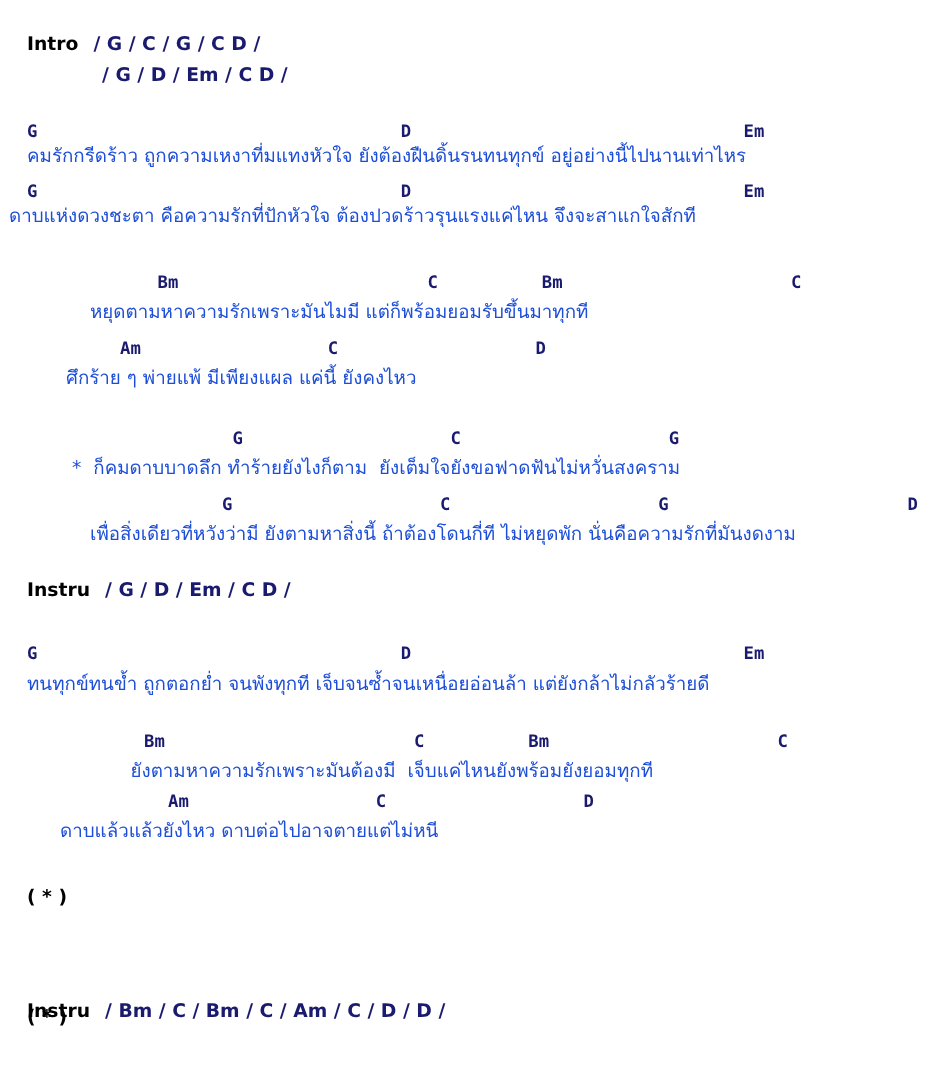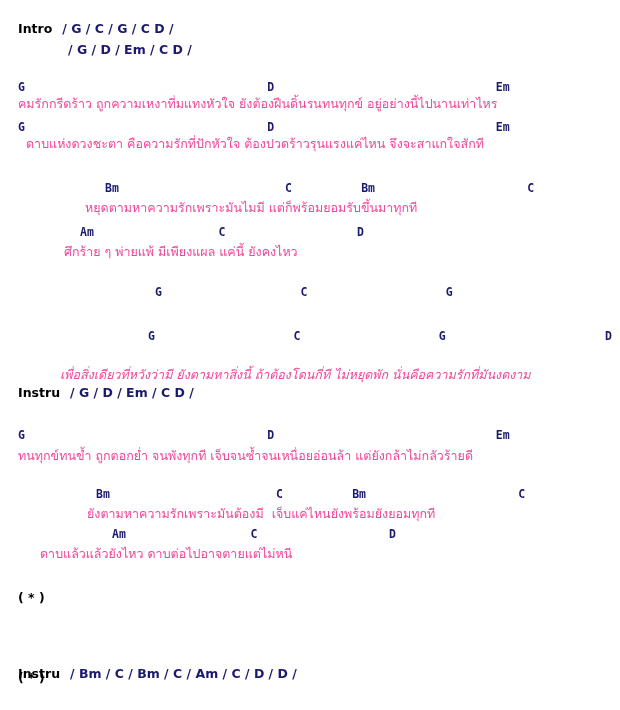--- a/index.html
+++ b/index.html
@@ -25,21 +25,21 @@
     font-size: 12.5px;
     line-height: 14px;
   }
   .chords {
     font-weight: bold;
     color: #1a1a6e;
     font-size: 11.5px;
     letter-spacing: 0px;
   }
   .lyrics {
-    color: #ec4899;
+    color: #1d4ed8;
     font-size: 12.5px;
   }
   .section {
     font-weight: bold;
     color: #000000;
     font-size: 12.5px;
   }
   .section .seq {
     font-weight: bold;
     color: #1a1a6e;
@@ -59,32 +59,33 @@
 <div class="sheet">
 
   <div class="line section" style="left:18px; top:22px;"><span>Intro</span><span class="seq" style="padding-left:10px;">/ G / C / G / C D /</span></div>
 
   <div class="line section" style="left:68px; top:43px;"><span class="seq">/ G / D / Em / C D /</span></div>
 
   <div class="line chords mono-sp" style="left:18px; top:80px;">G                                   D                                Em                              C</div>
   <div class="line lyrics" style="left:18px; top:97px;">คมรักกรีดร้าว ถูกความเหงาที่มแทงหัวใจ ยังต้องฝืนดิ้นรนทนทุกข์ อยู่อย่างนี้ไปนานเท่าไหร</div>
 
   <div class="line chords mono-sp" style="left:18px; top:120px;">G                                   D                                Em                          C</div>
-  <div class="line lyrics" style="left:26px; top:137px;text-align:center;">ดาบแห่งดวงชะตา คือความรักที่ปักหัวใจ ต้องปวดร้าวรุนแรงแค่ไหน จึงจะสาแกใจสักที</div>
+  <div class="line lyrics" style="left:6px; top:137px;text-align:center;">ดาบแห่งดวงชะตา คือความรักที่ปักหัวใจ ต้องปวดร้าวรุนแรงแค่ไหน จึงจะสาแกใจสักที</div>
 
   <div class="line chords mono-sp" style="left:105px; top:181px;">Bm                        C          Bm                      C</div>
-  <div class="line lyrics" style="left:60px; top:201px;margin-left:25px;">หยุดตามหาความรักเพราะมันไมมี แต่ก็พร้อมยอมรับขึ้นมาทุกที</div>
+  <div class="line lyrics" style="left:60px; top:201px;">หยุดตามหาความรักเพราะมันไมมี แต่ก็พร้อมยอมรับขึ้นมาทุกที</div>
 
   <div class="line chords mono-sp" style="left:80px; top:225px;">Am                  C                   D</div>
-  <div class="line lyrics" style="left:64px; top:245px;">ศึกร้าย ๆ พ่ายแพ้ มีเพียงแผล แค่นี้ ยังคงไหว</div>
+  <div class="line lyrics" style="left:44px; top:245px;">ศึกร้าย ๆ พ่ายแพ้ มีเพียงแผล แค่นี้ ยังคงไหว</div>
 
   <div class="line chords mono-sp" style="left:155px; top:285px;">G                    C                    G                            C</div>
+  <div class="line lyrics" style="left:48px; top:305px;">*  ก็คมดาบบาดลึก ทำร้ายยังไงก็ตาม  ยังเต็มใจยังขอฟาดฟันไม่หวั่นสงคราม</div>
 
   <div class="line chords mono-sp" style="left:148px; top:329px;">G                    C                    G                       D          ( G )</div>
-  <div class="line lyrics" style="left:60px; top:368px;font-style:italic;">เพื่อสิ่งเดียวที่หวังว่ามี ยังตามหาสิ่งนี้ ถ้าต้องโดนกี่ที ไม่หยุดพัก นั่นคือความรักที่มันงดงาม</div>
+  <div class="line lyrics" style="left:60px; top:349px;">เพื่อสิ่งเดียวที่หวังว่ามี ยังตามหาสิ่งนี้ ถ้าต้องโดนกี่ที ไม่หยุดพัก นั่นคือความรักที่มันงดงาม</div>
 
   <div class="line section" style="left:18px; top:386px;"><span>Instru</span><span class="seq" style="padding-left:10px;">/ G / D / Em / C D /</span></div>
 
   <div class="line chords mono-sp" style="left:18px; top:428px;">G                                   D                                Em                              C</div>
   <div class="line lyrics" style="left:18px; top:449px;">ทนทุกข์ทนข้ำ ถูกตอกย่ำ จนพังทุกที เจ็บจนซ้ำจนเหนื่อยอ่อนล้า แต่ยังกล้าไม่กลัวร้ายดี</div>
 
   <div class="line chords mono-sp" style="left:96px; top:487px;">Bm                        C          Bm                      C</div>
   <div class="line lyrics" style="left:60px; top:507px;margin-left:27px;">ยังตามหาความรักเพราะมันต้องมี  เจ็บแค่ไหนยังพร้อมยังยอมทุกที</div>
 
   <div class="line chords mono-sp" style="left:112px; top:527px;">Am                  C                   D</div>

